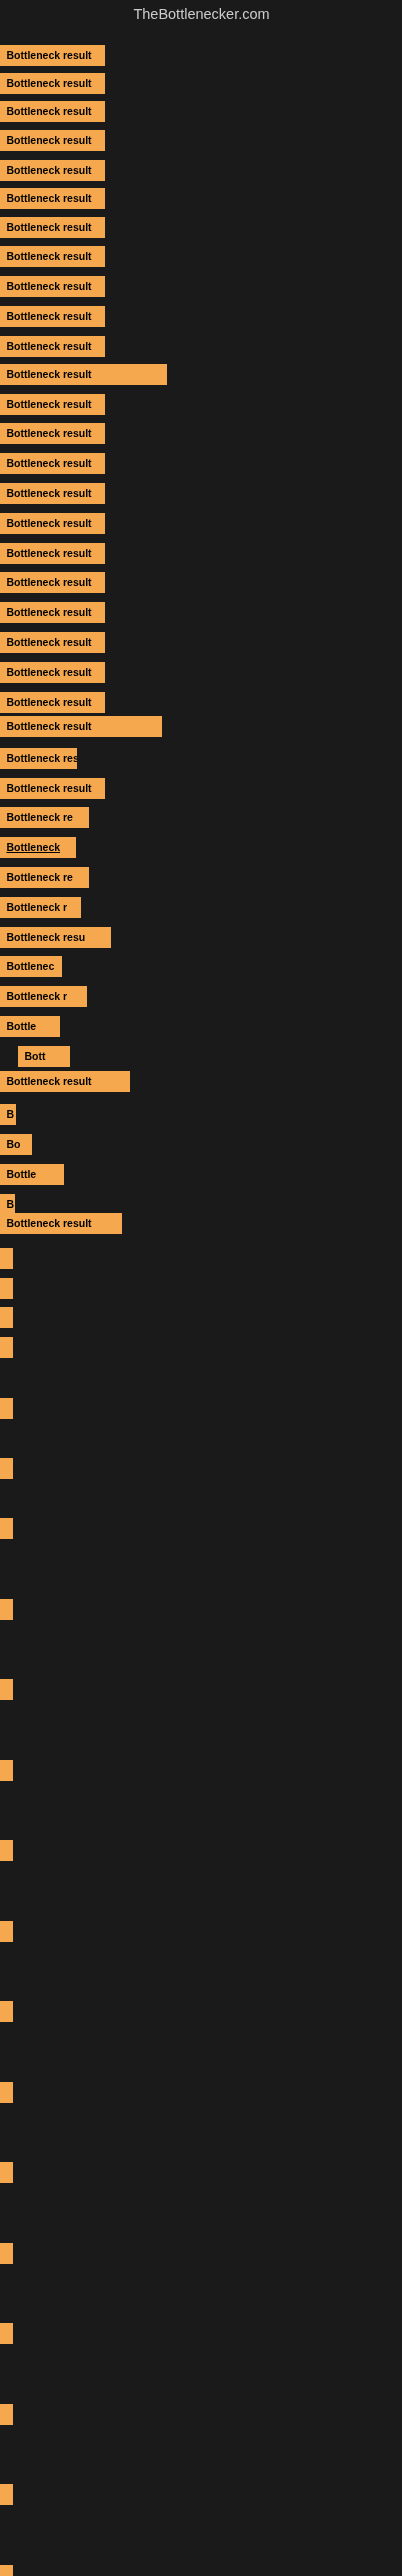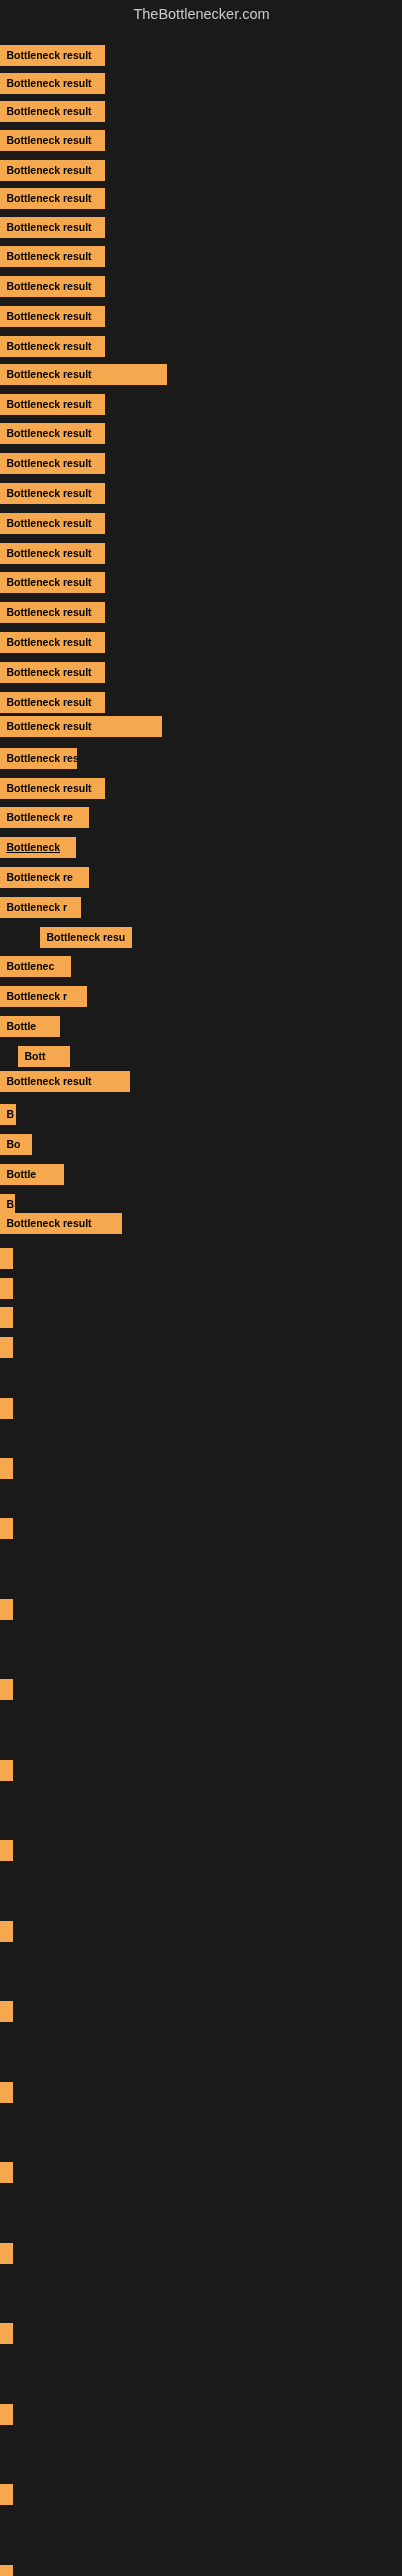--- a/index.html
+++ b/index.html
@@ -58,22 +58,22 @@
     <div class="bottleneck-bar" style="top: 603px; width: 105px; height: 21px; line-height: 14.5px;">Bottleneck result</div>
     <div class="bottleneck-bar" style="top: 633px; width: 105px; height: 21px; line-height: 14.5px;">Bottleneck result</div>
     <div class="bottleneck-bar" style="top: 663px; width: 105px; height: 21px; line-height: 14.5px;">Bottleneck result</div>
     <div class="bottleneck-bar" style="top: 687px; width: 162px; height: 21px; line-height: 14.5px;">Bottleneck result</div>
     <div class="bottleneck-bar" style="top: 719px; width: 77px; height: 21px; line-height: 14.5px;">Bottleneck res</div>
     <div class="bottleneck-bar" style="top: 749px; width: 105px; height: 21px; line-height: 14.5px;">Bottleneck result</div>
     <div class="bottleneck-bar" style="top: 778px; width: 89px; height: 21px; line-height: 14.5px;">Bottleneck re</div>
     <div class="bottleneck-bar" style="top: 808px; width: 76px; height: 21px; line-height: 14.5px; text-decoration: underline;">Bottleneck</div>
     <div class="bottleneck-bar" style="top: 838px; width: 89px; height: 21px; line-height: 14.5px;">Bottleneck re</div>
     <div class="bottleneck-bar" style="top: 868px; width: 81px; height: 21px; line-height: 14.5px;">Bottleneck r</div>
-    <div class="bottleneck-bar" style="top: 898px; width: 92px; height: 21px; line-height: 14.5px; margin-left: 40px;">Bottleneck resu</div>
-    <div class="bottleneck-bar" style="top: 927px; width: 71px; height: 21px; line-height: 14.5px;">Bottlenec</div>
+    <div class="bottleneck-bar" style="top: 898px; width: 111px; height: 21px; line-height: 14.5px;">Bottleneck resu</div>
+    <div class="bottleneck-bar" style="top: 927px; width: 62px; height: 21px; line-height: 14.5px;">Bottlenec</div>
     <div class="bottleneck-bar" style="top: 957px; width: 87px; height: 21px; line-height: 14.5px;">Bottleneck r</div>
     <div class="bottleneck-bar" style="top: 987px; width: 60px; height: 21px; line-height: 14.5px;">Bottle</div>
     <div class="bottleneck-bar" style="top: 1017px; width: 52px; height: 21px; line-height: 14.5px; margin-left: 18px;">Bott</div>
     <div class="bottleneck-bar" style="top: 1042px; width: 130px; height: 21px; line-height: 14.5px;">Bottleneck result</div>
     <div class="bottleneck-bar" style="top: 1075px; width: 16px; height: 21px; line-height: 14.5px;">B</div>
     <div class="bottleneck-bar" style="top: 1105px; width: 32px; height: 21px; line-height: 14.5px;">Bo</div>
     <div class="bottleneck-bar" style="top: 1135px; width: 64px; height: 21px; line-height: 14.5px;">Bottle</div>
     <div class="bottleneck-bar" style="top: 1165px; width: 14.5px; height: 21px; line-height: 14.5px;">B</div>
     <div class="bottleneck-bar" style="top: 1184px; width: 122px; height: 21px; line-height: 14.5px;">Bottleneck result</div>
     <div class="bottleneck-bar" style="top: 1219px; width: 8px; height: 21px; line-height: 14.5px;"></div>

